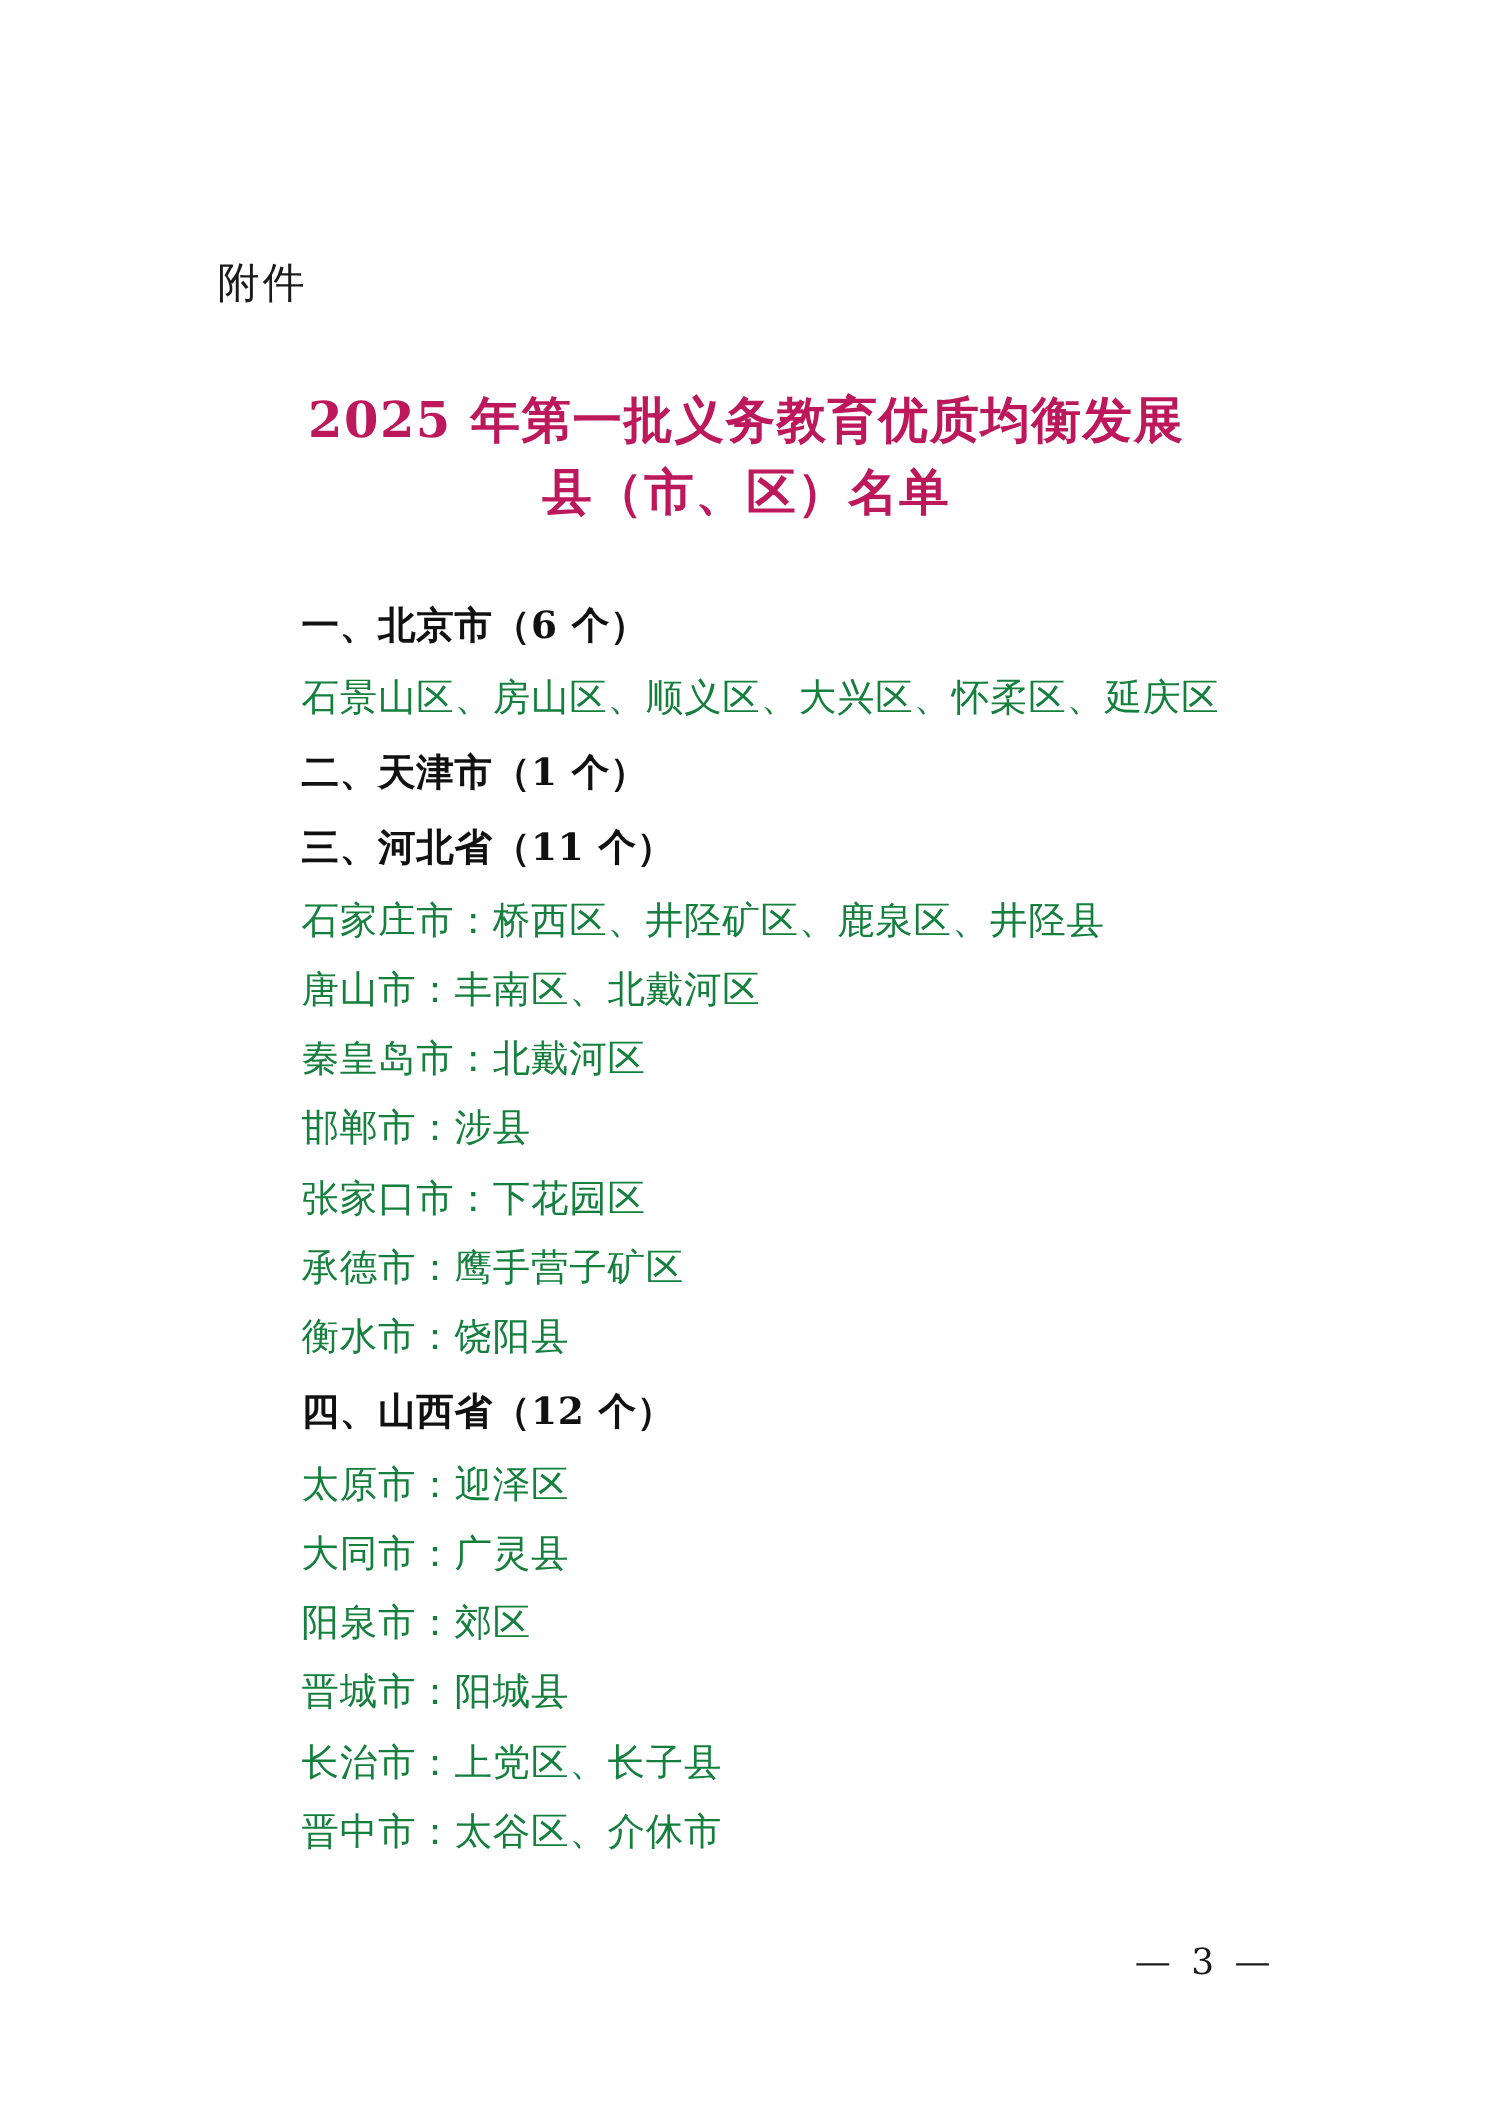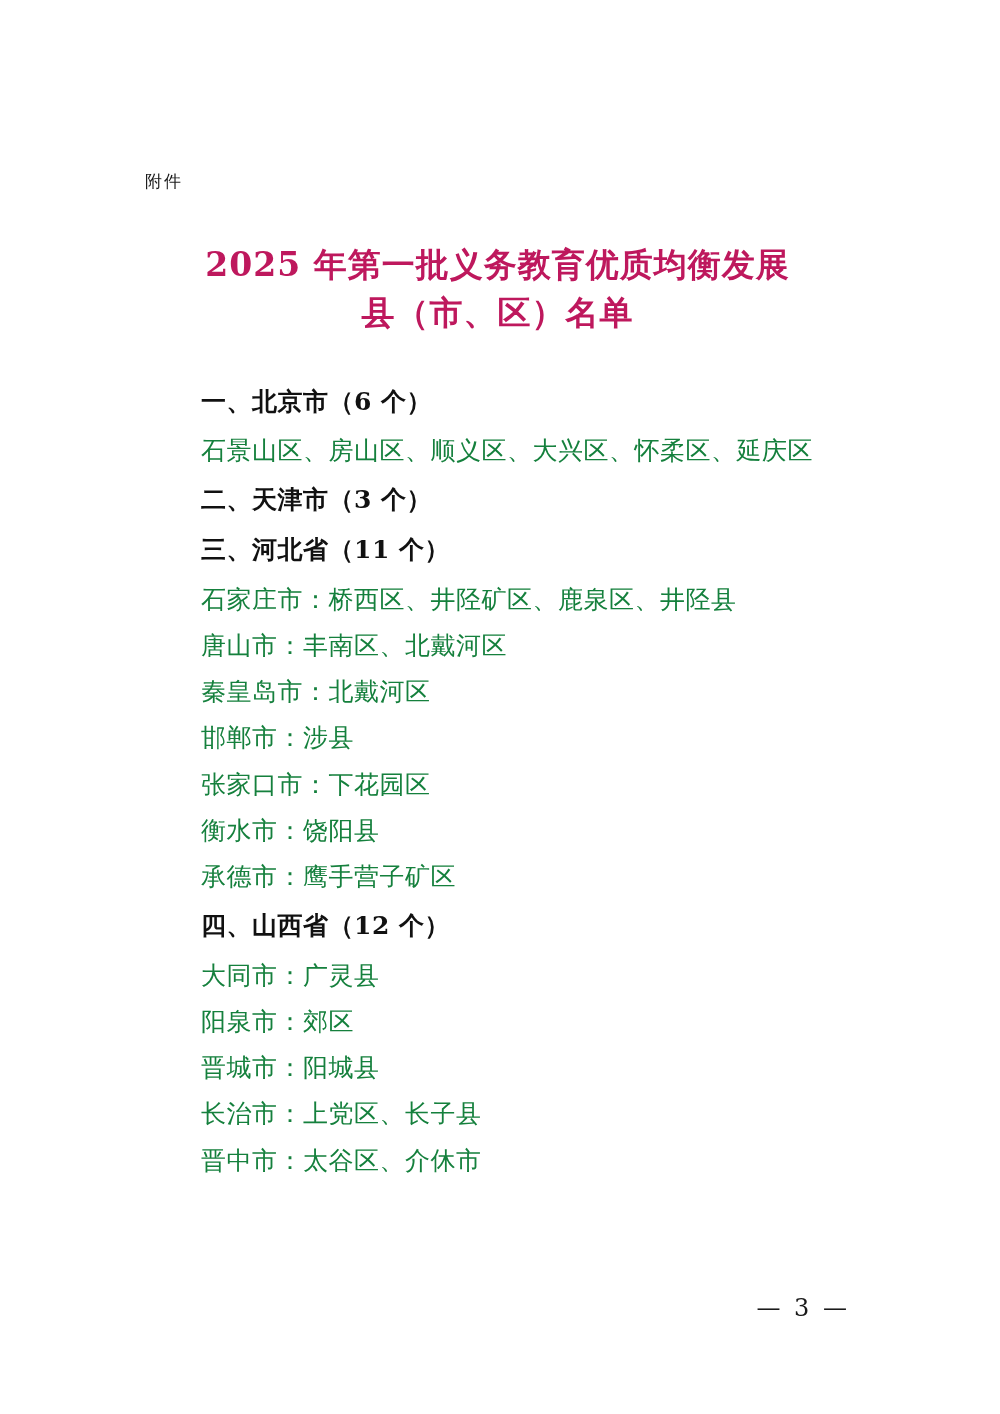--- a/index.html
+++ b/index.html
@@ -18,21 +18,21 @@
   .page {
     position: absolute;
     left: 0; top: 0;
     width: 1000px;
     height: 1414px;
     box-sizing: border-box;
     padding: 170px 150px 60px 145px;
   }
   .attachment-label {
     font-family: Liberation Sans, sans-serif;
-    font-size: 17px;
+    font-size: 28px;
     letter-spacing: 2px;
     color: #1a1a1a;
     margin: 0 0 48px 0;
   }
   .doc-title {
     text-align: center;
     font-family: "DejaVu Serif", "Liberation Serif", serif;
     font-weight: bold;
     font-size: 33px;
     line-height: 1.45;
@@ -87,36 +87,37 @@
     <span class="line">2025 年第一批义务教育优质均衡发展</span>
     <span class="line">县（市、区）名单</span>
   </div>
 
   <div class="section">
     <div class="section-heading">一、北京市（6 个）</div>
     <div class="entry">石景山区、房山区、顺义区、大兴区、怀柔区、延庆区</div>
   </div>
 
   <div class="section">
-    <div class="section-heading">二、天津市（3 个）</div>
+    <div class="section-heading">二、天津市（1 个）</div>
   </div>
 
   <div class="section">
     <div class="section-heading">三、河北省（11 个）</div>
     <div class="entry">石家庄市：桥西区、井陉矿区、鹿泉区、井陉县</div>
     <div class="entry">唐山市：丰南区、北戴河区</div>
     <div class="entry">秦皇岛市：北戴河区</div>
     <div class="entry">邯郸市：涉县</div>
     <div class="entry">张家口市：下花园区</div>
+    <div class="entry">承德市：鹰手营子矿区</div>
     <div class="entry">衡水市：饶阳县</div>
-    <div class="entry">承德市：鹰手营子矿区</div>
   </div>
 
   <div class="section">
     <div class="section-heading">四、山西省（12 个）</div>
+    <div class="entry">太原市：迎泽区</div>
     <div class="entry">大同市：广灵县</div>
     <div class="entry">阳泉市：郊区</div>
     <div class="entry">晋城市：阳城县</div>
     <div class="entry">长治市：上党区、长子县</div>
     <div class="entry">晋中市：太谷区、介休市</div>
   </div>
 
   <div class="page-number">— 3 —</div>
 
 </div>

